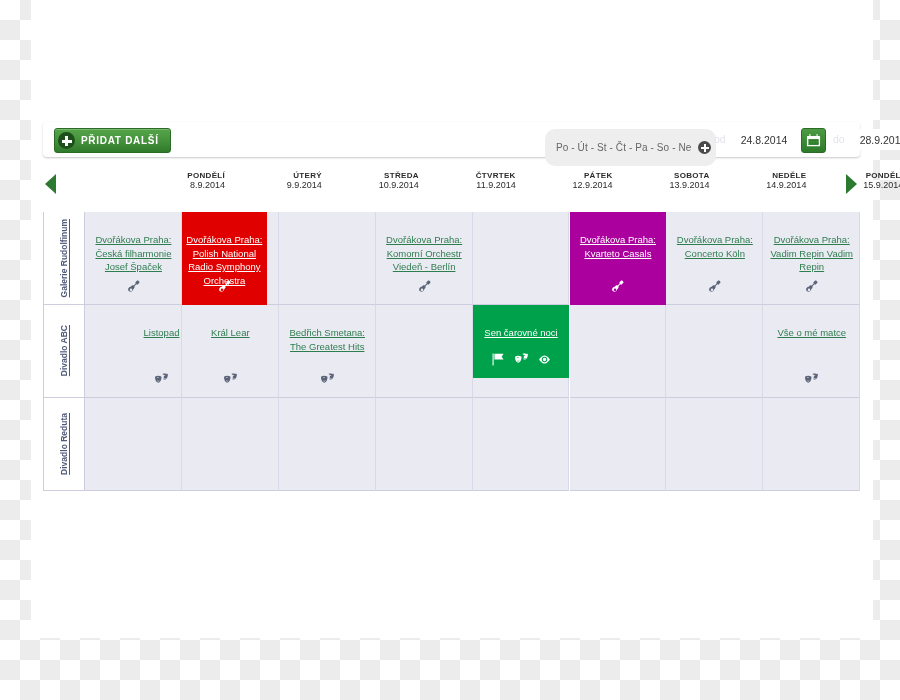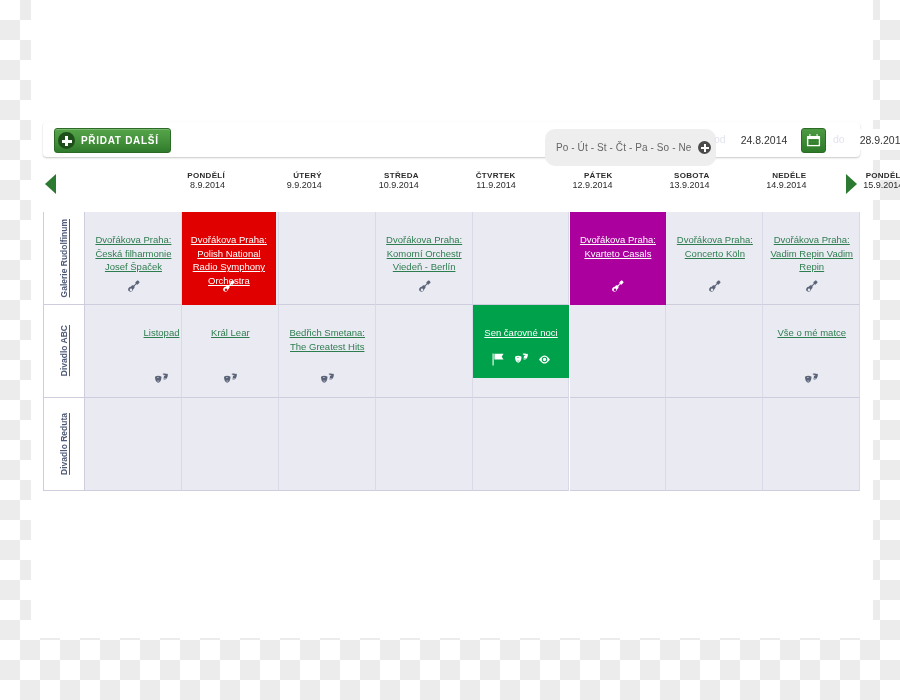--- a/index.html
+++ b/index.html
@@ -169,21 +169,21 @@
     <div class="cell" style="left: 623.4px; top: 186px; width: 96.9px; height: 93px;"></div>
     <div class="cell" style="left: 720.3px; top: 186px; width: 96.9px; height: 93px;"></div>
     <div class="evt" style="left: 42px; top: 0px; width: 96.9px; height: 93px;">
       <a href="#" style="color:#2e7d4f">Dvořákova Praha: Česká filharmonie Josef Špaček</a>
       <div class="icrow">
         <span><svg width="13" height="13" viewBox="0 0 24 24" fill="#5a6377">
             <path d="M20.6 1.1c-.5-.5-1.3-.5-1.8 0l-3.1 3.1c-.4.4-.5 1-.2 1.5l.5.9-3.6 3.6c-.6-.3-1.3-.4-2-.3-1 .2-1.9.8-2.6 1.6-.5.6-1 .9-1.6 1.1-1 .2-2 .7-2.8 1.5-1.8 1.8-1.8 4.7 0 6.4 1.8 1.8 4.7 1.8 6.4 0 .8-.8 1.3-1.8 1.5-2.8.1-.6.4-1.1 1.1-1.6.8-.7 1.4-1.6 1.6-2.6.1-.7 0-1.4-.3-2l3.6-3.6.9.5c.5.3 1.1.2 1.5-.2l3.1-3.1c.5-.5.5-1.3 0-1.8zM9.1 19.9c-.9.9-2.5.9-3.4 0-.9-.9-.9-2.5 0-3.4.9-.9 2.5-.9 3.4 0 .9.9.9 2.4 0 3.4z"></path>
           </svg></span>
       </div>
     </div>
-    <div class="evt" style="left: 138.9px; top: 0px; width: 94px; height: 93px; background: rgb(224, 0, 0);">
+    <div class="evt" style="left: 138.9px; top: 0px; width: 85px; height: 93px; background: rgb(224, 0, 0);">
       <a href="#" style="color:#ffffff">Dvořákova Praha: Polish National Radio Symphony Orchestra</a>
       <div class="icrow">
         <span><svg width="13" height="13" viewBox="0 0 24 24" fill="#ffffff">
             <path d="M20.6 1.1c-.5-.5-1.3-.5-1.8 0l-3.1 3.1c-.4.4-.5 1-.2 1.5l.5.9-3.6 3.6c-.6-.3-1.3-.4-2-.3-1 .2-1.9.8-2.6 1.6-.5.6-1 .9-1.6 1.1-1 .2-2 .7-2.8 1.5-1.8 1.8-1.8 4.7 0 6.4 1.8 1.8 4.7 1.8 6.4 0 .8-.8 1.3-1.8 1.5-2.8.1-.6.4-1.1 1.1-1.6.8-.7 1.4-1.6 1.6-2.6.1-.7 0-1.4-.3-2l3.6-3.6.9.5c.5.3 1.1.2 1.5-.2l3.1-3.1c.5-.5.5-1.3 0-1.8zM9.1 19.9c-.9.9-2.5.9-3.4 0-.9-.9-.9-2.5 0-3.4.9-.9 2.5-.9 3.4 0 .9.9.9 2.4 0 3.4z"></path>
           </svg></span>
       </div>
     </div>
     <div class="evt" style="left: 332.7px; top: 0px; width: 96.9px; height: 93px;">
       <a href="#" style="color:#2e7d4f">Dvořákova Praha: Komorní Orchestr Viedeň - Berlín</a>
       <div class="icrow">

